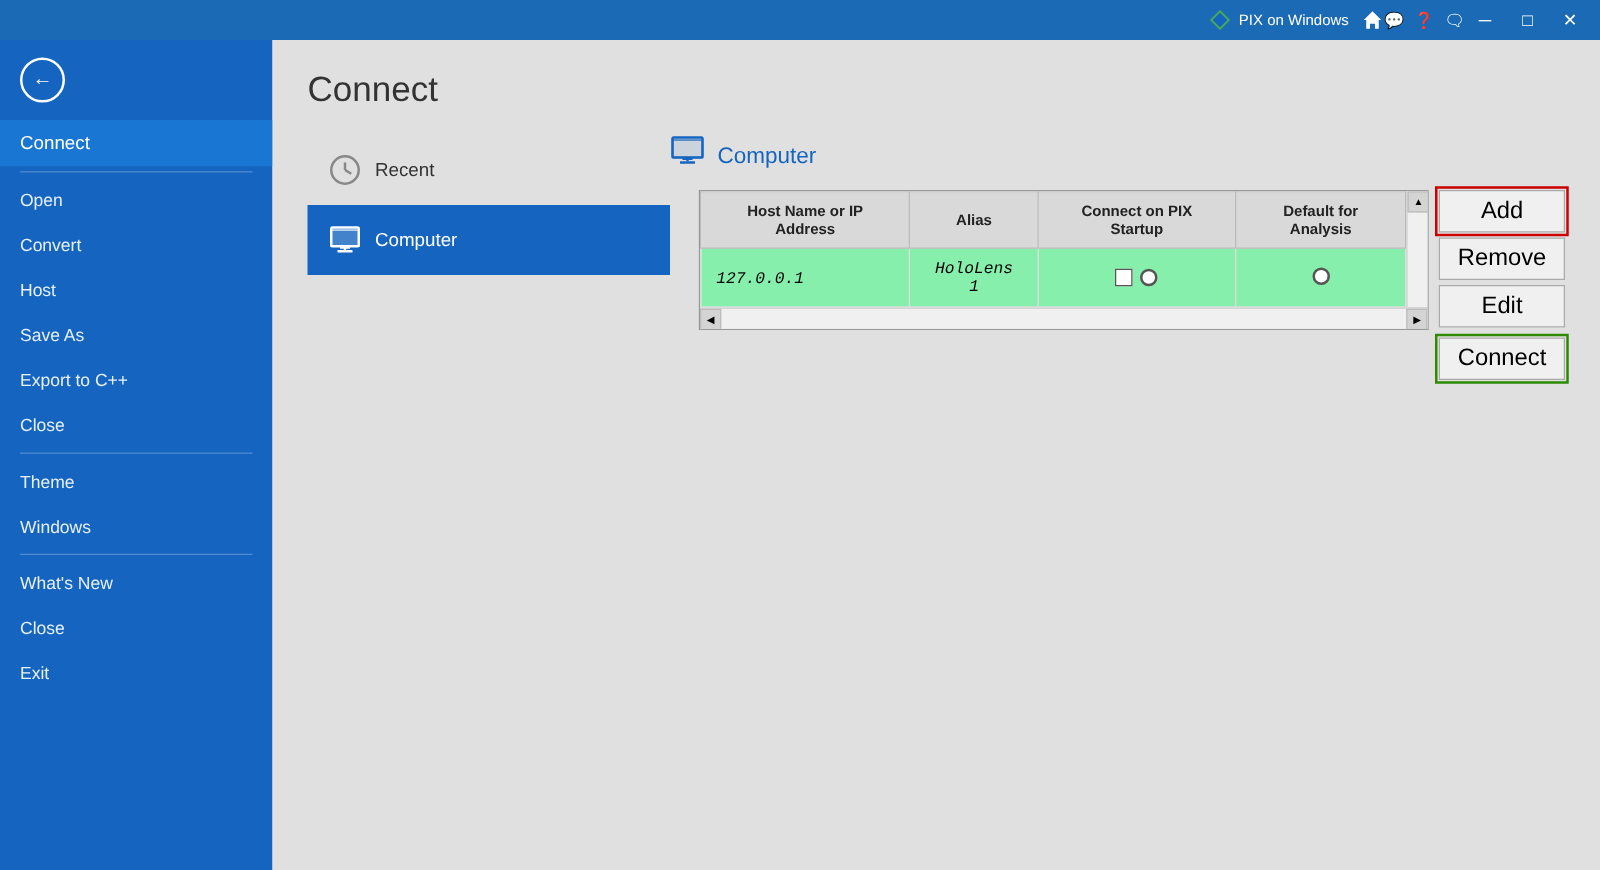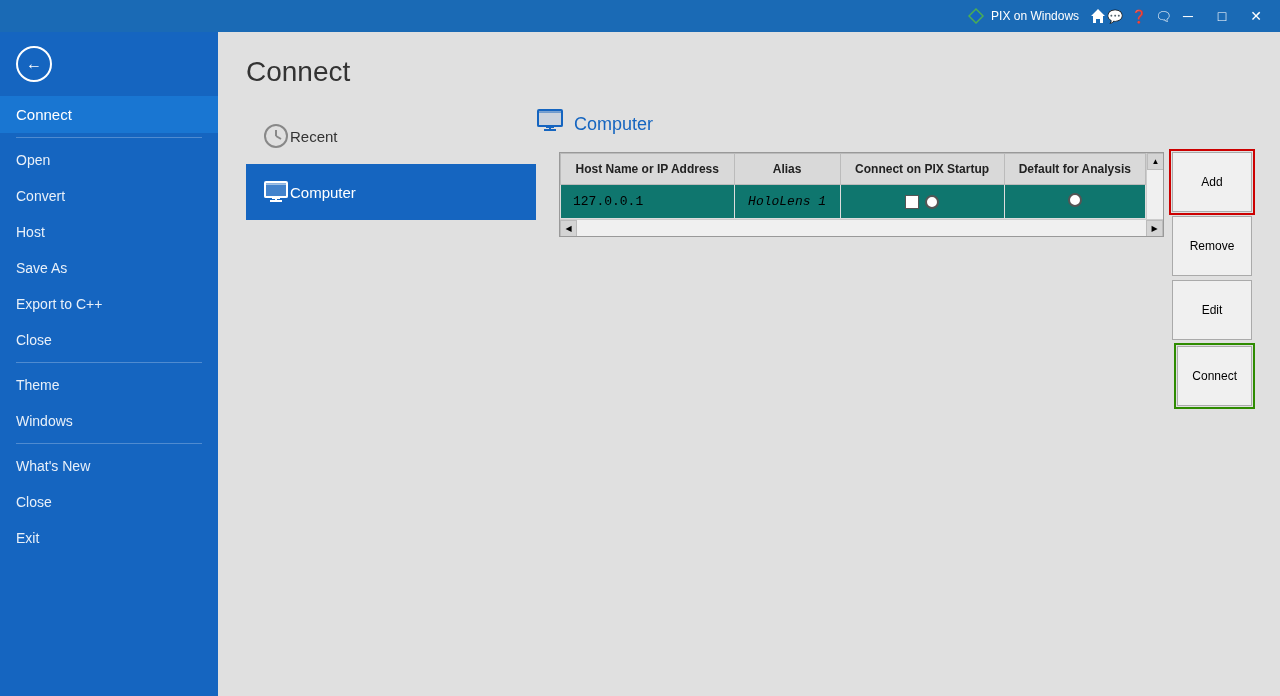--- a/index.html
+++ b/index.html
@@ -20,41 +20,41 @@
     .sidebar { width: 218px; background: #1565c0; color: white; display: flex; flex-direction: column; flex-shrink: 0; }
     .sidebar-back { padding: 14px 16px; display: flex; align-items: center; gap: 10px; cursor: pointer; }
     .back-circle { width: 36px; height: 36px; border-radius: 50%; border: 2px solid white; display: flex; align-items: center; justify-content: center; font-size: 16px; }
     .sidebar-active { background: #1976d2; padding: 10px 16px; font-size: 15px; font-weight: 500; }
     .sidebar-divider { border: none; border-top: 1px solid rgba(255,255,255,0.25); margin: 4px 16px; }
     .sidebar-item { padding: 10px 16px; cursor: pointer; font-size: 14px; color: rgba(255,255,255,0.9); }
 
     
     .content { flex: 1; background: #e0e0e0; padding: 24px 28px; overflow: auto; }
     .page-title { font-size: 28px; font-weight: 300; color: #333; margin-bottom: 20px; }
-    .nav-item { display: flex; align-items: center; padding: 14px 16px; cursor: pointer; background: transparent; color: #333; font-size: 15px; }
+    .nav-item { display: flex; align-items: center; gap: 10px; padding: 14px 16px; cursor: pointer; background: transparent; color: #333; font-size: 15px; }
     .nav-item.active { background: #1565c0; color: white; }
     .nav-item-icon { width: 28px; height: 28px; display: flex; align-items: center; justify-content: center; font-size: 18px; }
     .computer-header { display: flex; align-items: center; gap: 10px; margin-bottom: 12px; color: #1565c0; font-size: 18px; font-weight: 500; }
     .computer-header-icon { font-size: 22px; }
     .connection-table { width: 100%; border-collapse: collapse; }
     .connection-table th { background: #d9d9d9; border: 1px solid #bbb; padding: 8px 12px; text-align: center; font-size: 12px; font-weight: 600; color: #222; }
     .connection-table td { border: 1px solid #ddd; padding: 8px 12px; text-align: center; font-size: 13px; }
-    .connection-table tr.selected td { background: #0f766e; }
+    .connection-table tr.selected td { background: #86efac; font-style: italic; }
     .host-cell { font-family: 'Courier New', monospace; font-size: 12px; text-align: left !important; }
     .alias-cell { font-family: 'Courier New', monospace; font-size: 12px; font-style: italic; }
 
     .checkbox-x { display: inline-block; width: 14px; height: 14px; border: 1px solid #555; background: white; position: relative; }
     .checkbox-x::after { content: '✕'; font-size: 10px; color: #333; position: absolute; top: -1px; left: 1px; }
     .checkbox-empty { display: inline-block; width: 14px; height: 14px; border: 1px solid #555; background: white; }
     .radio-filled { display: inline-block; width: 14px; height: 14px; border-radius: 50%; border: 2px solid #555; background: white; position: relative; }
     .radio-filled::after { content: ''; position: absolute; top: 2px; left: 2px; width: 6px; height: 6px; border-radius: 50%; background: #1565c0; }
     .radio-empty { display: inline-block; width: 14px; height: 14px; border-radius: 50%; border: 2px solid #555; background: white; }
 
     .btn-panel { display: flex; flex-direction: column; gap: 4px; min-width: 80px; }
-    .btn { padding: 22px 14px; border: 1px solid #aaa; background: #f0f0f0; cursor: pointer; font-size: 12px; text-align: center; min-width: 70px; }
+    .btn { padding: 5px 14px; border: 1px solid #aaa; background: #f0f0f0; cursor: pointer; font-size: 19px; text-align: center; min-width: 70px; }
     .btn-add { outline: 2px solid #cc0000; outline-offset: 1px; }
     .btn-connect { outline: 2px solid #2e8b00; outline-offset: 1px; margin-top: auto; }
 
     .main-content-row { display: flex; gap: 0; }
     .left-nav { width: 290px; flex-shrink: 0; }
 
     .connect-panel { flex: 1; }
 
     .table-plus-buttons { display: flex; gap: 8px; align-items: flex-start; margin-left: 23px; }
     .table-container { flex: 1; border: 1px solid #999; background: white; position: relative; }

